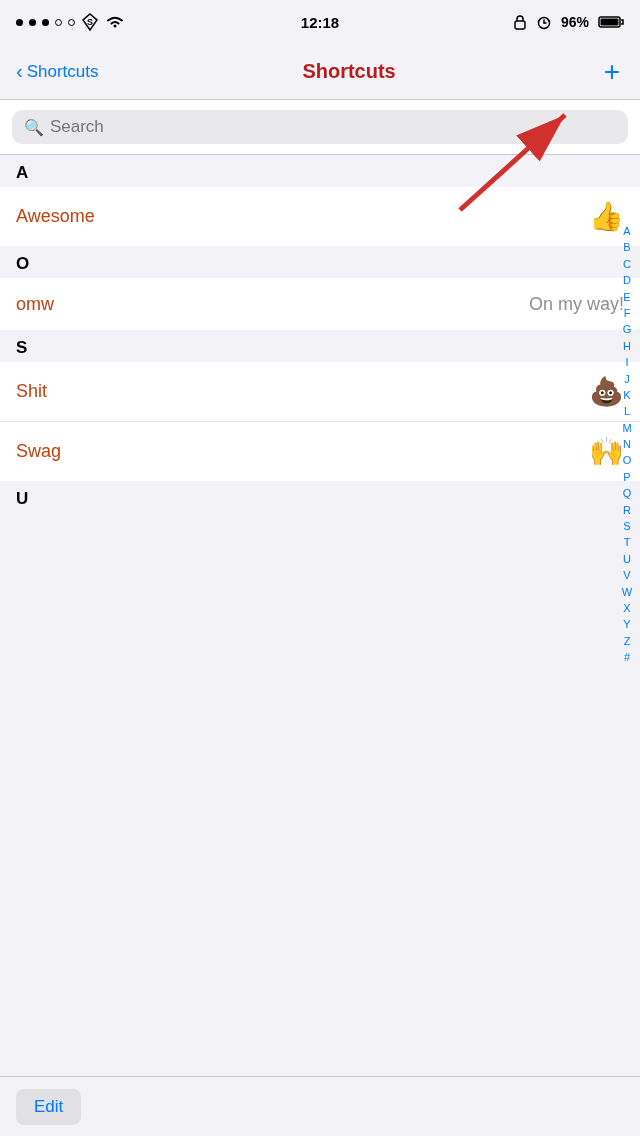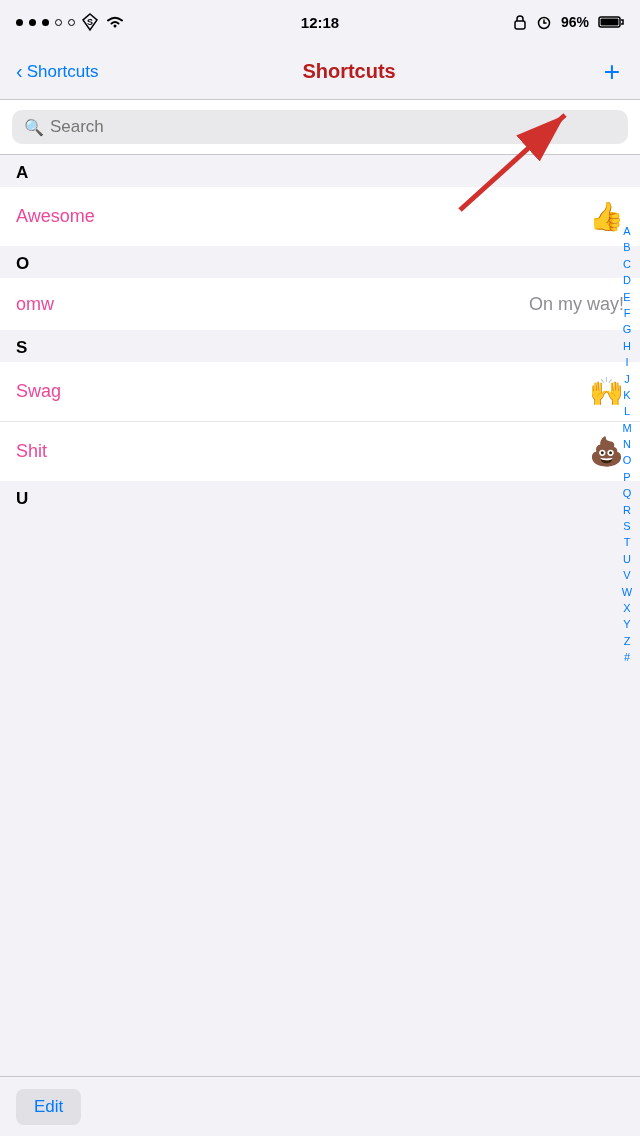--- a/index.html
+++ b/index.html
@@ -140,21 +140,21 @@
       padding: 13px 16px;
       border-bottom: 1px solid #e5e5ea;
       min-height: 52px;
     }
     .list-item:last-child {
       border-bottom: none;
     }
 
     .list-item-phrase {
       font-size: 18px;
-      color: #ec4899;
+      color: #c2410c;
       font-weight: 400;
     }
 
     .list-item-shortcut {
       font-size: 18px;
       color: #8e8e93;
     }
 
     .list-item-emoji {
       font-size: 28px;
@@ -299,26 +299,26 @@
     <div class="section-header">O</div>
     <div class="list-section">
       <div class="list-item">
         <span class="list-item-phrase">omw</span>
         <span class="list-item-shortcut">On my way!</span>
       </div>
     </div>
     <div class="section-header">S</div>
     <div class="list-section">
       <div class="list-item">
+        <span class="list-item-phrase">Shit</span>
+        <span class="list-item-emoji">💩</span>
+      </div>
+      <div class="list-item">
         <span class="list-item-phrase">Swag</span>
         <span class="list-item-emoji">🙌</span>
-      </div>
-      <div class="list-item">
-        <span class="list-item-phrase">Shit</span>
-        <span class="list-item-emoji">💩</span>
       </div>
     </div>
     <div class="section-header">U</div>
   </div>
 
 <div class="alphabet-index" id="alpha-index">
 <span class="alpha-letter">A</span>
     <span class="alpha-letter">B</span>
     <span class="alpha-letter">C</span>
     <span class="alpha-letter">D</span>

